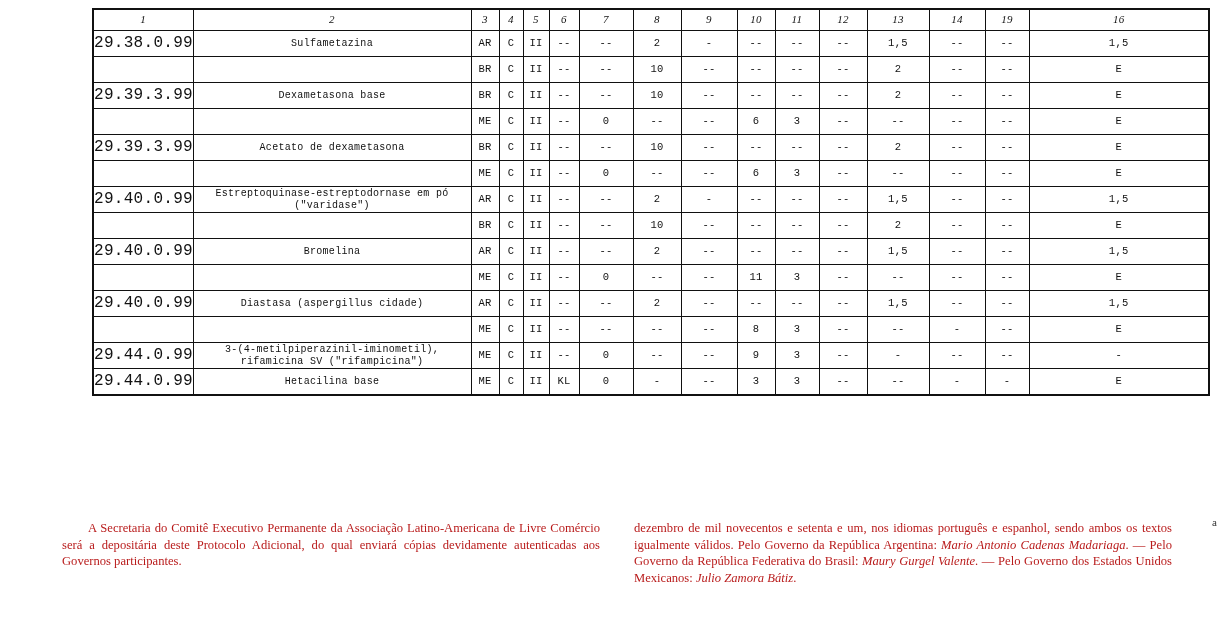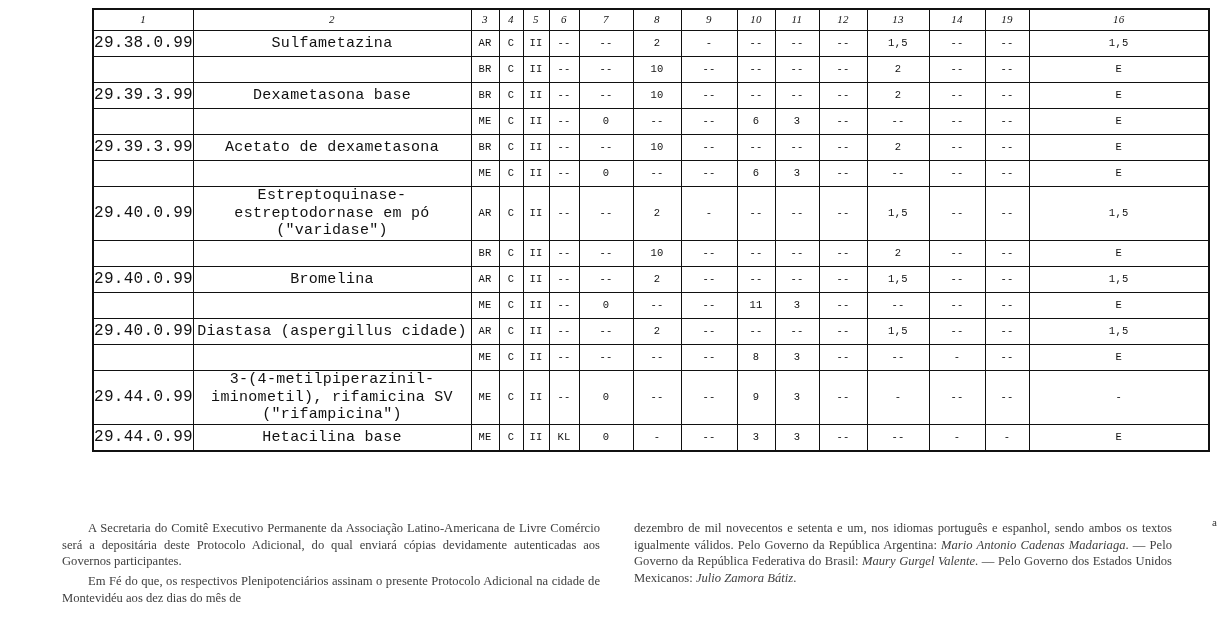--- a/index.html
+++ b/index.html
@@ -64,21 +64,21 @@
     text-align: left;
     padding-left: 5px;
     font-size: 16px;
     font-weight: bold;
     letter-spacing: 0.2px;
     white-space: nowrap;
   }
   td.c-desc {
     text-align: left;
     padding-left: 5px;
-    font-size: 15px;
+    font-size: 10px;
     letter-spacing: 0.2px;
     line-height: 1.18;
     margin-left: 37px;
   }
   .grp-top td { border-top: 2px solid #111; }
   .dim { color: #222; }
 
   
   col.w-code   { width: 100px; }
   col.w-desc   { width: 278px; }
@@ -101,21 +101,21 @@
   .footer {
     position: absolute;
     left: 62px;
     top: 520px;
     width: 1110px;
     display: flex;
     gap: 34px;
     font-family: "Liberation Serif", serif;
     font-size: 12.6px;
     line-height: 1.33;
-    color: #404040;
+    color: #b91c1c;
   }
   .footer .col {
     width: 538px;
     text-align: justify;
   }
   .footer p {
     margin: 0 0 3px 0;
     text-indent: 26px;
   }
   .footer p.noindent { text-indent: 0; }
@@ -428,21 +428,20 @@
             <td class="dim">-</td>
             <td class="dim">E</td>
           </tr>
         </tbody>
     </table>
   </div>
 
   <div class="footer">
     <div class="col">
       <p>A Secretaria do Comitê Executivo Permanente da Associação Latino-Americana de Livre Comércio será a depositária deste Protocolo Adicional, do qual enviará cópias devidamente autenticadas aos Governos participantes.</p>
-      <p>Em Fé do que, os respectivos Plenipotenciários assinam o presente Protocolo Adicional na cidade de Montevidéu aos dez dias do mês de</p>
     </div>
     <div class="col">
       <p class="noindent"><span>dezembro de mil novecentos e setenta e um, nos idiomas português e espanhol, sendo ambos os textos igualmente válidos. Pelo Governo da República Argentina: </span><span class="it">Mario Antonio Cadenas Madariaga</span><span>. — Pelo Governo da República Federativa do Brasil: </span><span class="it">Maury Gurgel Valente</span><span>. — Pelo Governo dos Estados Unidos Mexicanos: </span><span class="it">Julio Zamora Bátiz</span><span>.</span></p>
     </div>
   </div>
 
   <div class="corner-mark">a</div>
 
 </div>
 

